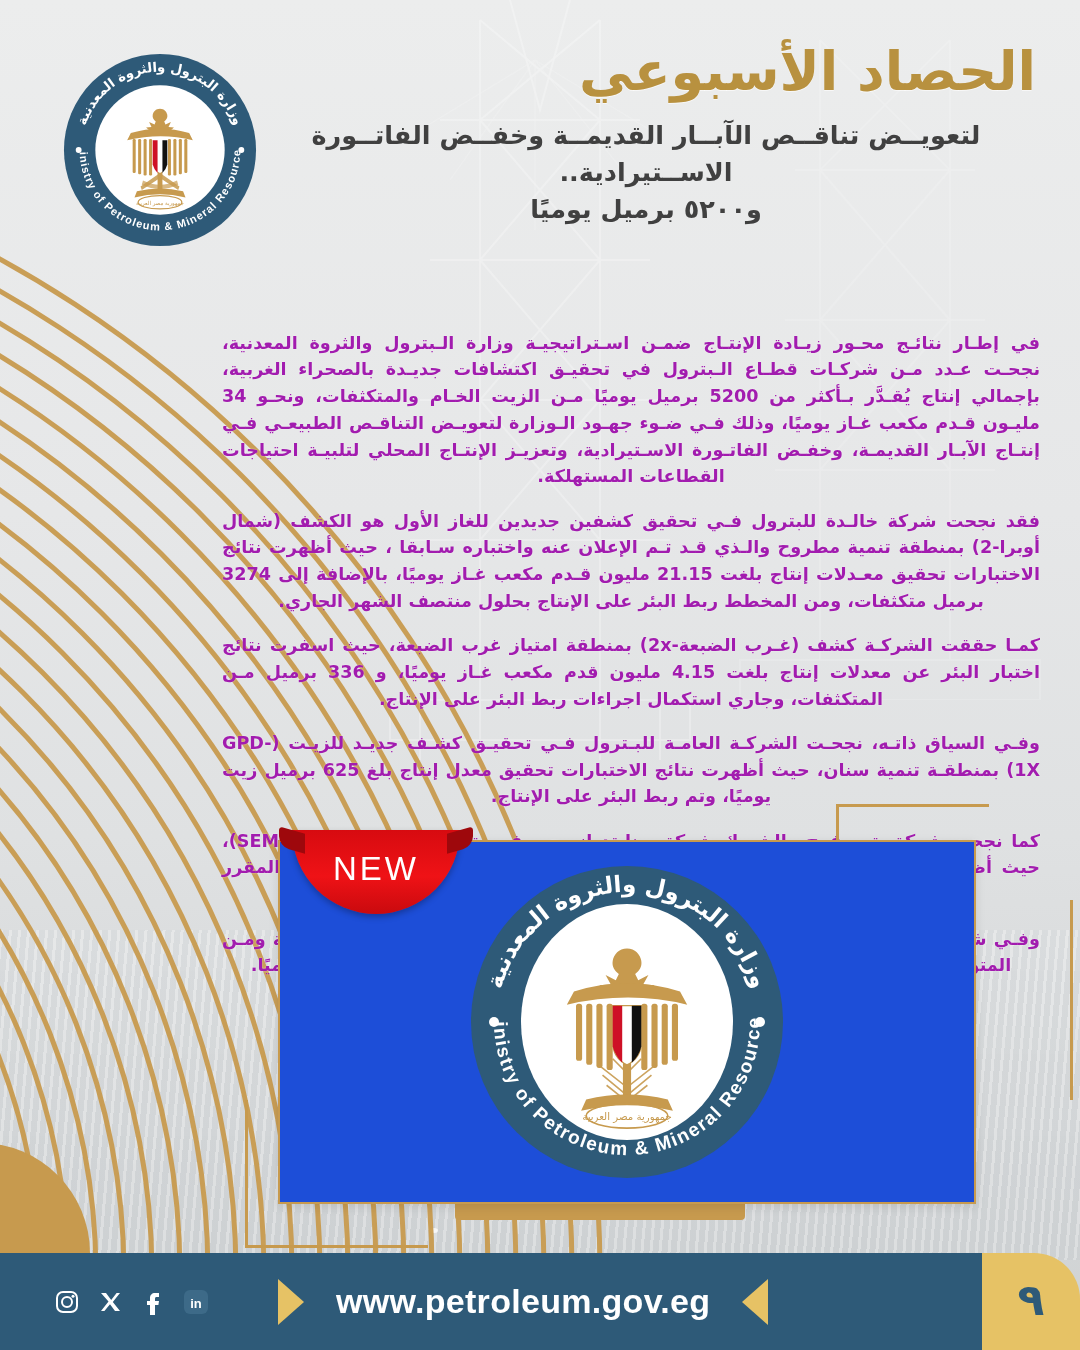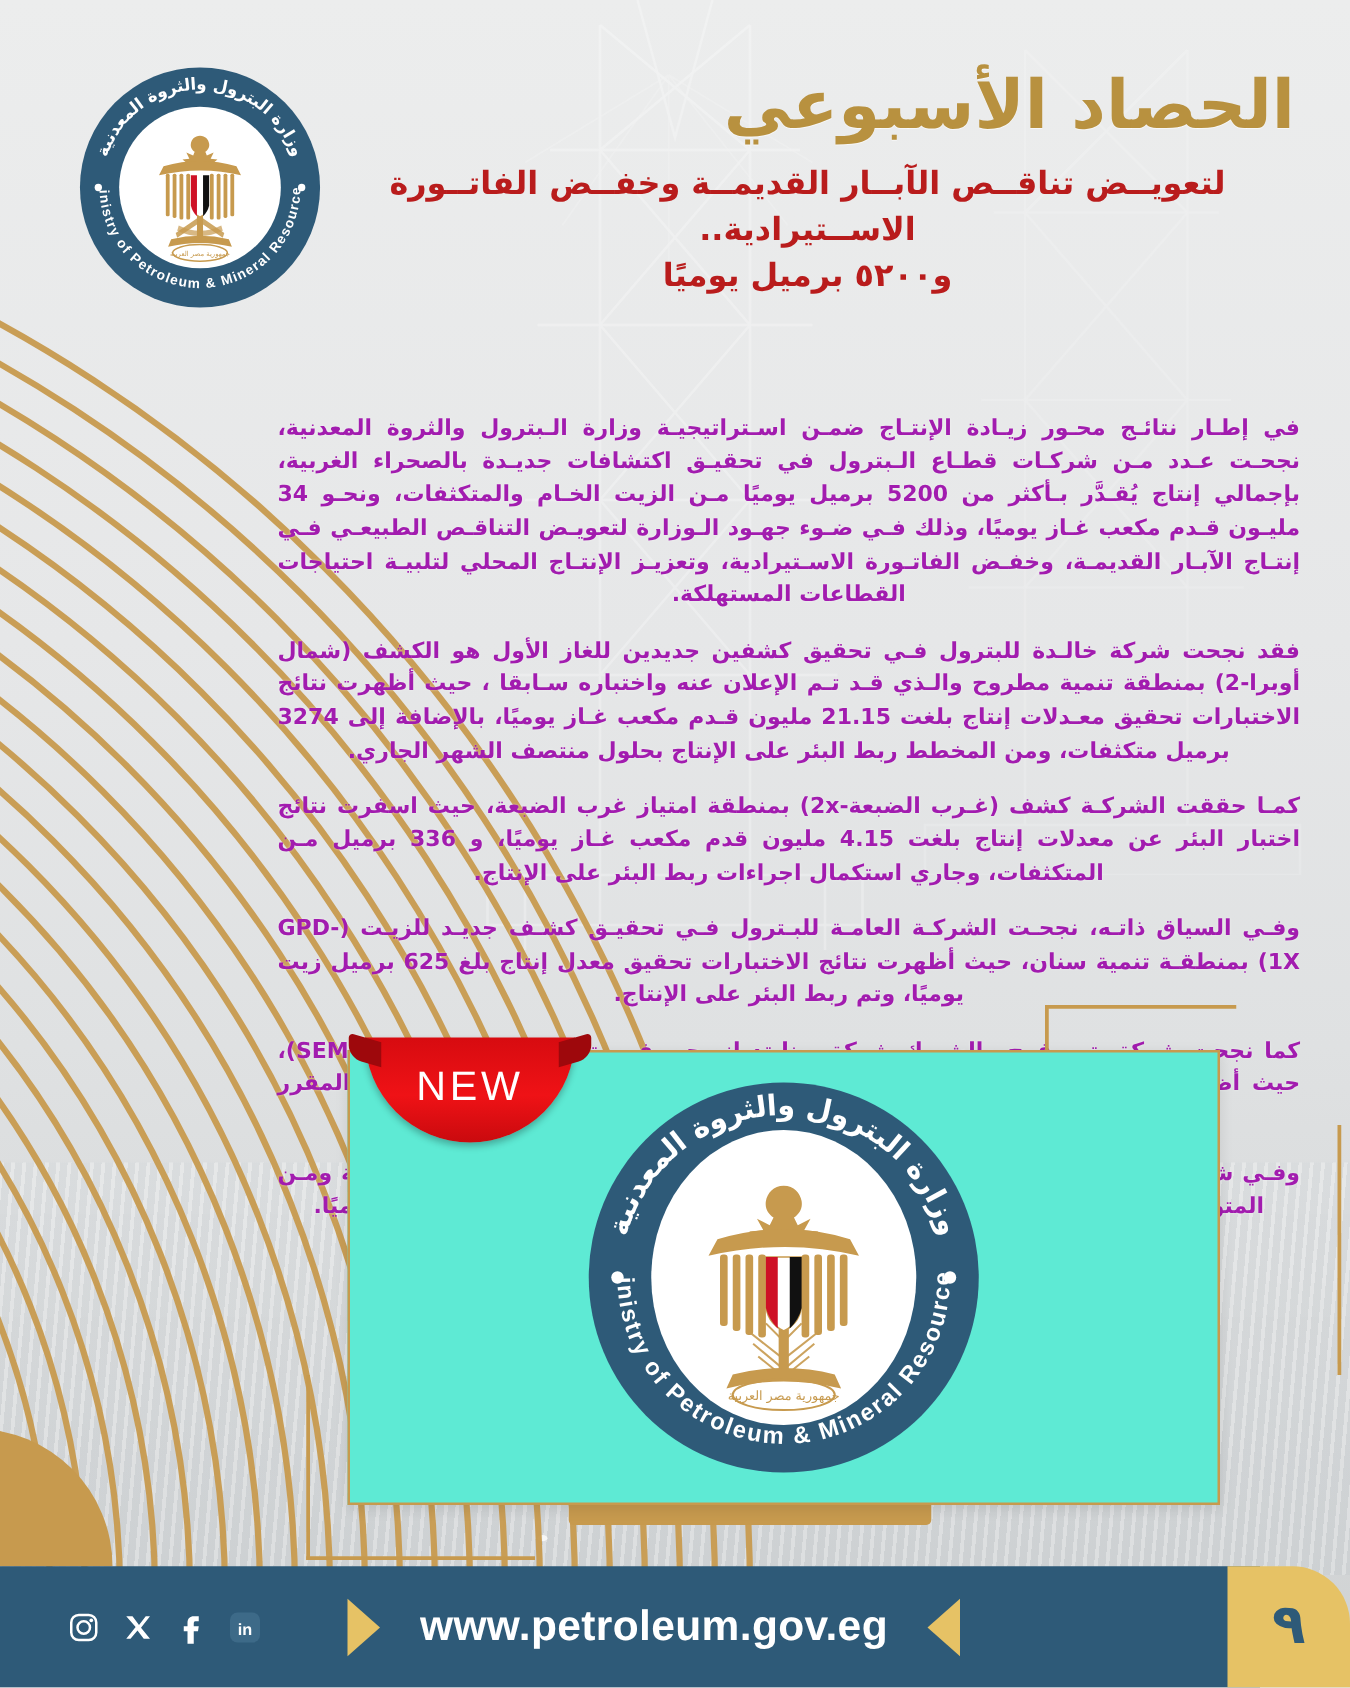--- a/index.html
+++ b/index.html
@@ -23,30 +23,30 @@
       repeating-linear-gradient(95deg,rgba(255,255,255,.55) 0 3px,rgba(200,205,208,.35) 3px 9px),
       linear-gradient(180deg,rgba(222,225,227,.9),rgba(198,203,206,.95));
     opacity:.5;}
   .speck{position:absolute;border-radius:50%;background:rgba(255,255,255,.75);}
 
   
   .arcs{position:absolute;left:-560px;top:20px;width:1180px;height:1260px;pointer-events:none;}
 
   
   .seal-top{position:absolute;left:62px;top:52px;width:196px;height:196px;}
-  .header-text{position:absolute;right:44px;top:56px;width:780px;text-align:right;}
+  .header-text{position:absolute;right:44px;top:44px;width:780px;text-align:right;}
   .kicker{
     font-size:54px;font-weight:bold;color:#b8913f;letter-spacing:0px;line-height:1.05;
     text-shadow:0 1px 0 rgba(255,255,255,.6);
   }
   .datebar{
     margin-top:6px;font-size:42px;font-weight:bold;color:#b8913f;line-height:1.1;
   }
   .headline{
-    margin-top:16px;font-size:25.5px;font-weight:bold;color:#b91c1c;line-height:1.45;
+    margin-top:16px;font-size:25.5px;font-weight:bold;color:#404040;line-height:1.45;
     letter-spacing:.2px;text-align:justify;text-align-last:center;
     direction:rtl;
   }
   .headline div{text-align:center;}
 
   
   .body-wrap{position:absolute;right:40px;top:312px;width:818px;direction:rtl;}
   .para{
     font-size:17.6px;line-height:1.52;color:#a21caf;font-weight:bold;
     text-align:justify;text-align-last:center;margin-bottom:7px;
@@ -57,21 +57,21 @@
   .frm{position:absolute;border:3px solid #c79a4e;}
   .frm-tr{left:836px;top:804px;width:150px;height:118px;border-right:none;border-bottom:none;}
   .frm-r{left:930px;top:900px;width:140px;height:200px;border-left:none;border-top:none;border-bottom:none;}
   .frm-bl{left:245px;top:1100px;width:180px;height:145px;border-top:none;border-right:none;}
   .gold-bar-bottom{position:absolute;left:455px;top:1194px;width:290px;height:26px;
     background:#c79a4e;border-radius:4px;}
 
   
   .card{
     position:absolute;left:278px;top:840px;width:694px;height:360px;
-    background:#5eead4;border:2px solid #c79a4e;
+    background:#1d4ed8;border:2px solid #c79a4e;
     box-shadow:0 3px 10px rgba(0,0,0,.10);
   }
   .ribbon{
     position:absolute;left:12px;top:-12px;width:168px;height:84px;
     background:linear-gradient(180deg,#d70b10,#ef1216 55%,#c90a0e);
     border-radius:0 0 84px 84px;
     display:flex;align-items:center;justify-content:center;
     box-shadow:0 3px 6px rgba(0,0,0,.28);
   }
   .ribbon::before,.ribbon::after{

